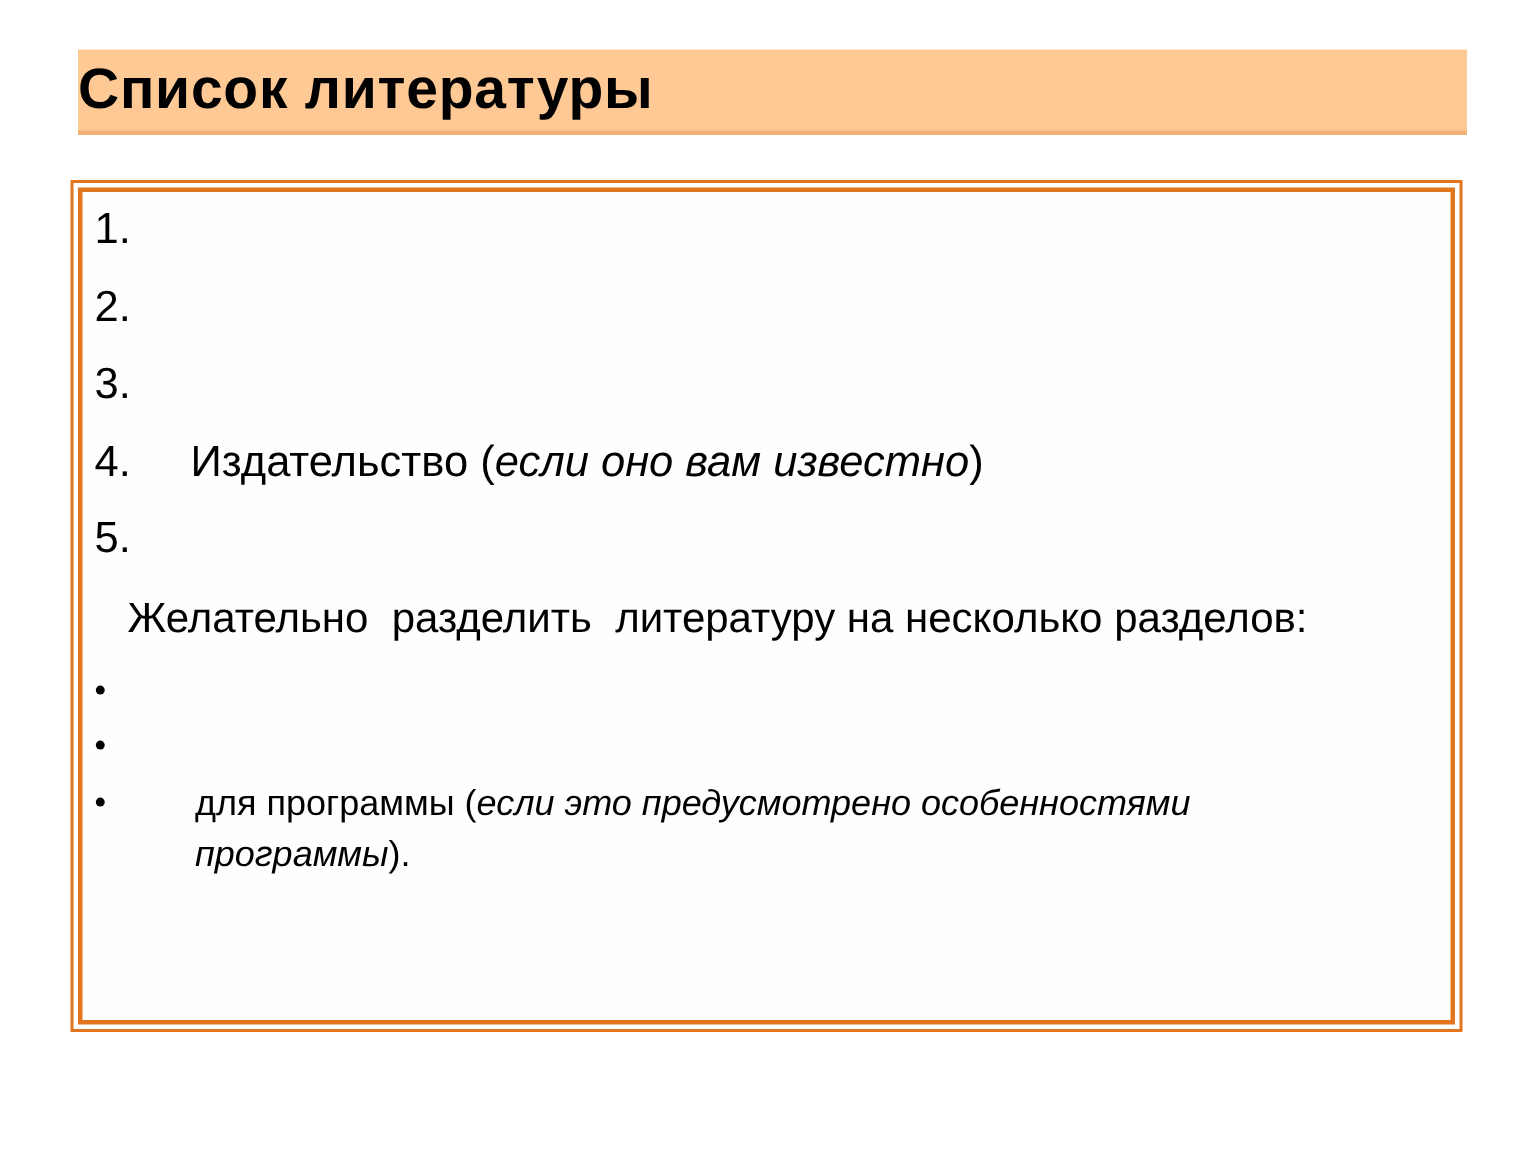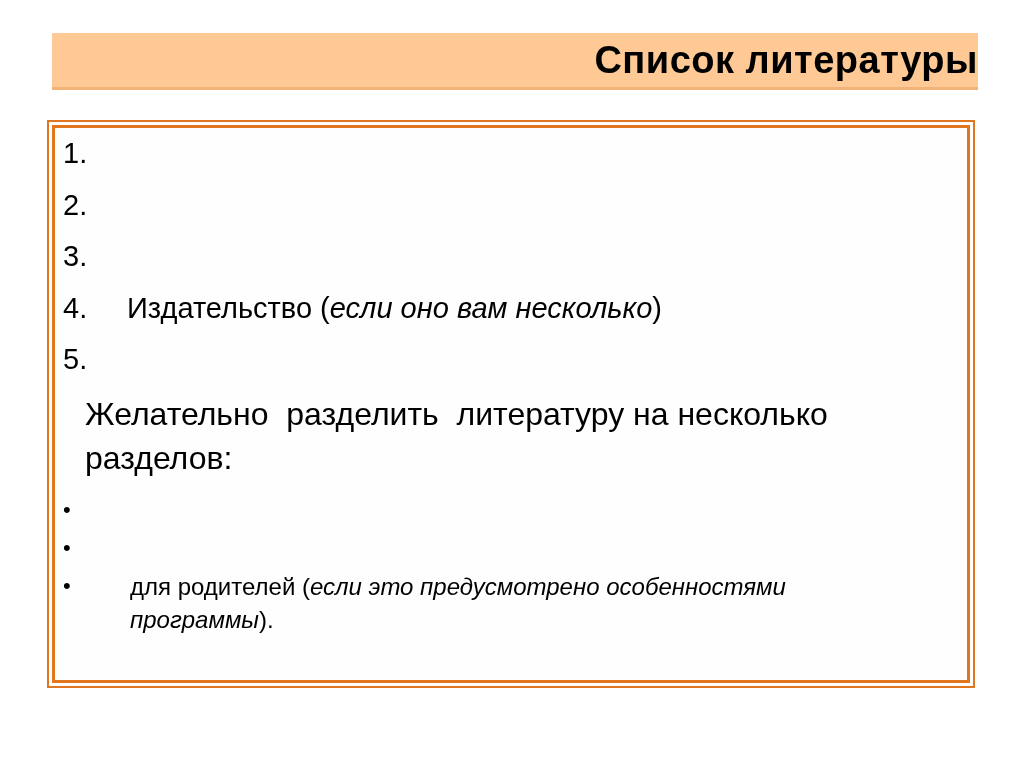--- a/index.html
+++ b/index.html
@@ -10,21 +10,21 @@
     font-family: "Liberation Sans", sans-serif;
     position: relative;
     overflow: hidden;
   }
   .title-bar {
     position: absolute;
     left: 52px; top: 33px;
     width: 926px; height: 57px;
     background: var(--title-bg, #fec994);
     border-bottom: 3px solid var(--title-bg-shade, #f3b277);
-    text-align: right;
+    text-align: left;
   }
   .title-bar .title-text {
     display: inline-block;
     font-size: 38px;
     font-weight: bold;
     line-height: 54px;
     letter-spacing: 0.5px;
   }
   .content-box {
     position: absolute;
@@ -44,21 +44,21 @@
   ol.num-list, ul.bullet-list { list-style: none; }
   ol.num-list { font-size: 29px; }
   ol.num-list li {
     display: flex;
     line-height: 1.5;
     margin-bottom: 8px;
   }
   ol.num-list .marker { flex: 0 0 64px; width: 64px; }
   ol.num-list .txt { max-width: 700px; }
   .note {
-    font-size: 32px;
+    font-size: 28px;
     line-height: 1.4;
     margin: 10px 0 13px 22px;
     white-space: pre-wrap;
   }
   ul.bullet-list { font-size: 24px; }
   ul.bullet-list li {
     display: flex;
     line-height: 1.4;
     margin-bottom: 6px;
   }
@@ -83,38 +83,38 @@
             <span class="marker">1.</span>
           </li>
           <li>
             <span class="marker">2.</span>
           </li>
           <li>
             <span class="marker">3.</span>
           </li>
           <li>
             <span class="marker">4.</span>
-            <span class="txt"><span>Издательство (</span><em>если оно вам несколько</em><span>)</span></span>
+            <span class="txt"><span>Издательство (</span><em>если оно вам известно</em><span>)</span></span>
           </li>
           <li>
             <span class="marker">5.</span>
           </li>
         </ol>
 
       <p class="note">Желательно  разделить  литературу на несколько разделов:</p>
 
       <ul class="bullet-list">
           <li>
             <span class="marker">•</span>
           </li>
           <li>
             <span class="marker">•</span>
           </li>
           <li>
             <span class="marker">•</span>
-            <span class="txt"><span>для родителей (</span><em>если это предусмотрено особенностями программы</em><span>).</span></span>
+            <span class="txt"><span>для программы (</span><em>если это предусмотрено особенностями программы</em><span>).</span></span>
           </li>
         </ul>
 
     </div>
   </div>
 
 </div>
 
 </body></html>

